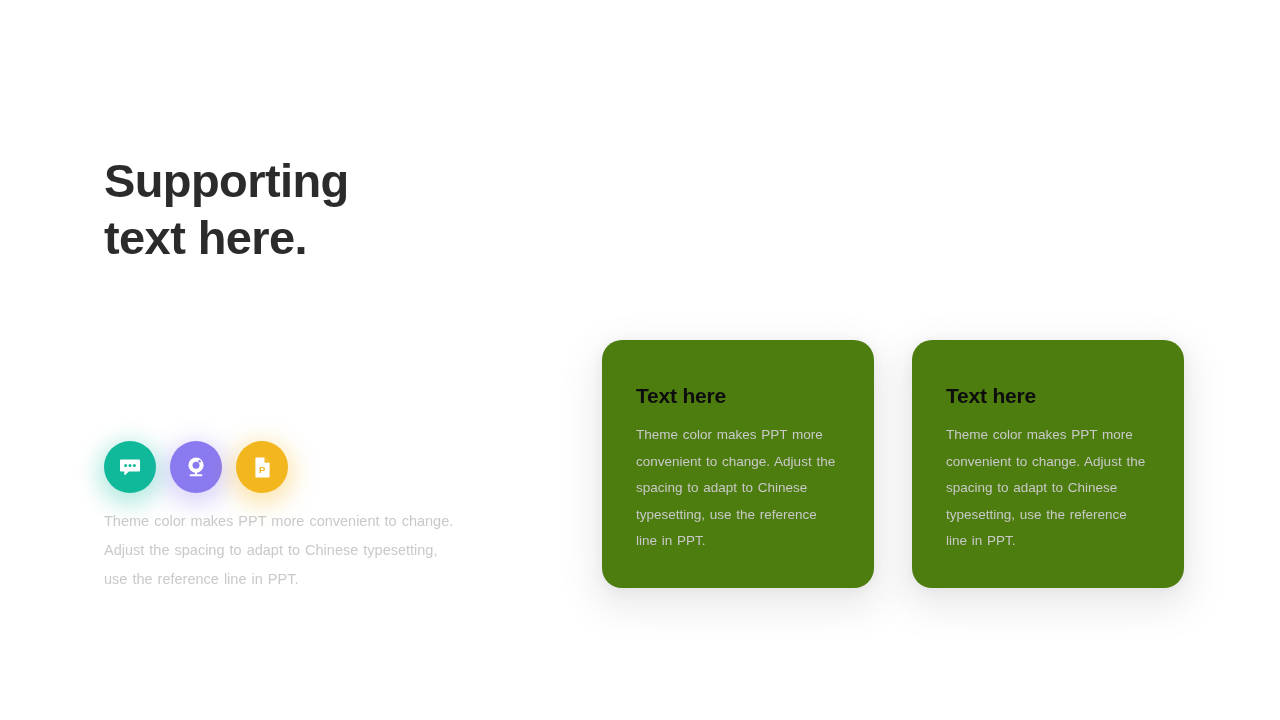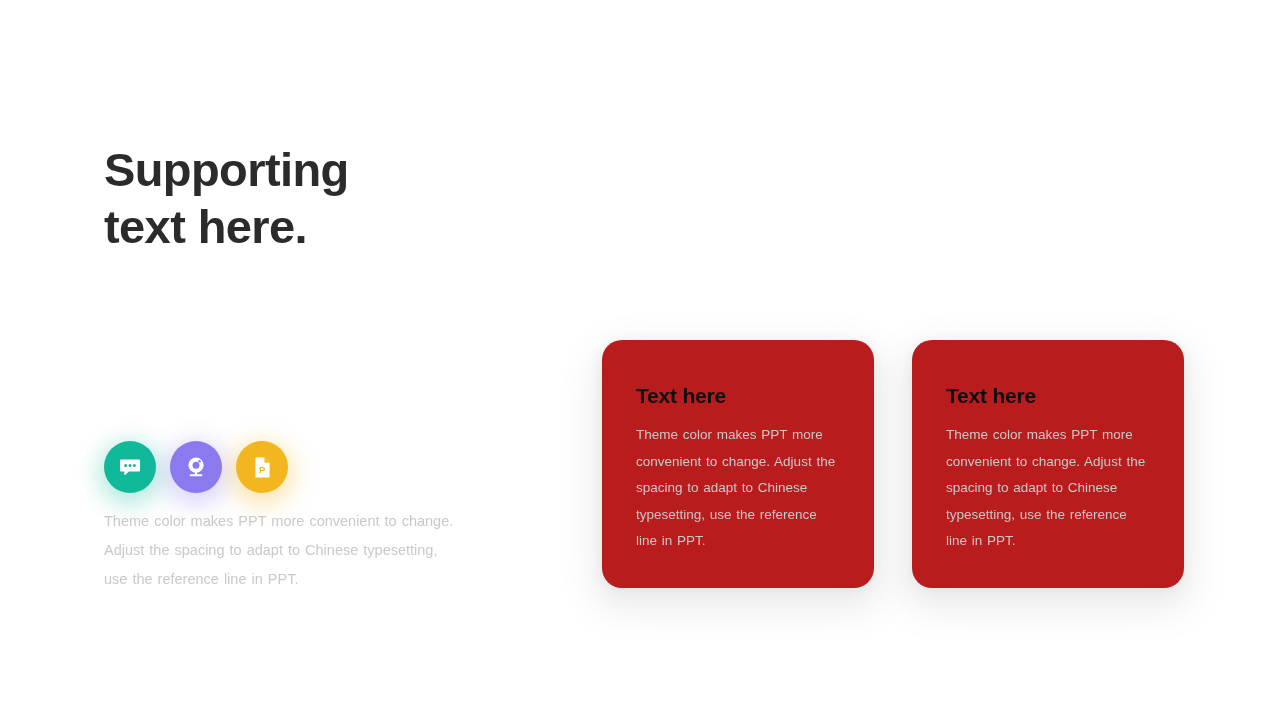--- a/index.html
+++ b/index.html
@@ -21,21 +21,21 @@
     inset: 0;
     width: 1280px;
     height: 720px;
     background: #ffffff;
   }
 
   
   .left-col {
     position: absolute;
     left: 104px;
-    top: 141px;
+    top: 152px;
     width: 420px;
   }
 
   .headline {
     font-size: 47px;
     font-weight: bold;
     line-height: 1.22;
     letter-spacing: -0.6px;
     color: #2b2b2b;
     white-space: pre-line;
@@ -91,21 +91,21 @@
     position: absolute;
     left: 602px;
     top: 340px;
     display: flex;
     gap: 38px;
   }
 
   .card {
     width: 272px;
     height: 248px;
-    background: #b91c1c;
+    background: #4d7c0f;
     border-radius: 20px;
     box-shadow: 0 14px 34px 8px rgba(120,120,130,0.14),
                 0 2px 10px 2px rgba(120,120,130,0.07);
     padding: 44px 32px 0 34px;
   }
 
   .card-title {
     font-size: 21px;
     font-weight: bold;
     color: #0d0d0d;

